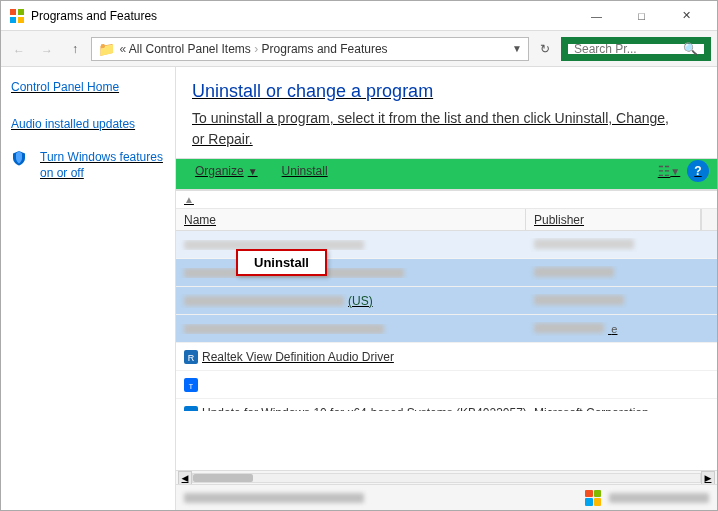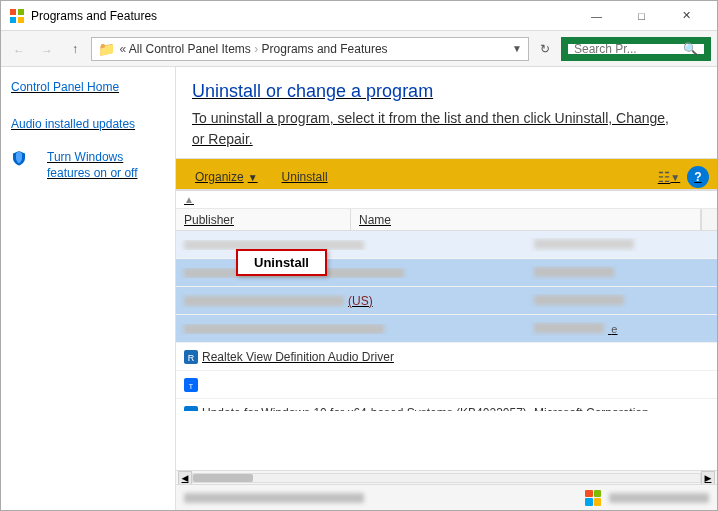--- a/index.html
+++ b/index.html
@@ -162,21 +162,21 @@
       color: #0066cc;
       text-decoration: none;
       font-size: 12px;
       cursor: pointer;
       line-height: 1.4;
     }
 
     .sidebar-link-with-icon {
       display: flex;
       align-items: flex-start;
-      gap: 20px;
+      gap: 13px;
       cursor: pointer;
     }
 
     .shield-icon {
       width: 16px;
       height: 16px;
       flex-shrink: 0;
       margin-top: 1px;
     }
 
@@ -203,25 +203,25 @@
     .panel-description {
       font-size: 14px;
       color: #333;
       line-height: 1.5;
       max-width: 480px;
     }
 
     
     .toolbar {
       height: 32px;
-      background: #eab308;
+      background: #22c55e;
       border-top: 1px solid #ddd;
       border-bottom: 1px solid #ddd;
       display: flex;
-      align-items: flex-end;
+      align-items: flex-start;
       padding: 0 8px;
       gap: 2px;
     }
 
     .toolbar-btn {
       height: 24px;
       padding: 0 10px;
       border: 1px solid transparent;
       background: transparent;
       cursor: pointer;
@@ -500,25 +500,25 @@
       </div>
 
       <div style="flex:1;display:flex;flex-direction:column;overflow:hidden;position:relative;">
         <div class="list-container" style="margin:0;border-left:none;border-right:none;border-bottom:none;">
 
           <div style="height:18px;background:#fff;border-bottom:1px solid #e8e8e8;display:flex;align-items:center;padding:0 8px;">
             <span style="font-size:10px;color:#888;">▲</span>
           </div>
 
           <div class="list-header">
+            <div class="list-header-col col-name">
+              <span>Name</span>
+            </div>
             <div class="list-header-col col-publisher">
               <span>Publisher</span>
-            </div>
-            <div class="list-header-col col-name">
-              <span>Name</span>
             </div>
             <div style="width:16px;background:#f5f5f5;border-left:1px solid #ddd;height:100%;"></div>
           </div>
 
           <div class="list-body" style="height:180px;">
 
             <div class="list-row blurred">
               <div class="row-name">
                 <span class="blurred-content" style="width:180px;"></span>
               </div>
@@ -532,21 +532,21 @@
                 <span class="blurred-content" style="width:220px;"></span>
               </div>
               <div class="row-publisher">
                 <span class="blurred-content" style="width:80px;"></span>
               </div>
             </div>
 
             <div class="list-row" style="background:#b8d4f0;">
               <div class="row-name">
                 <span class="blurred-content" style="width:160px;"></span>
-                <span style="font-size:12px;color:#7f1d1d;"> (US)</span>
+                <span style="font-size:12px;color:#14532d;"> (US)</span>
               </div>
               <div class="row-publisher">
                 <span class="blurred-content" style="width:90px;"></span>
               </div>
             </div>
 
             <div class="list-row" style="background:#b8d4f0;">
               <div class="row-name">
                 <span class="blurred-content" style="width:200px;"></span>
               </div>

